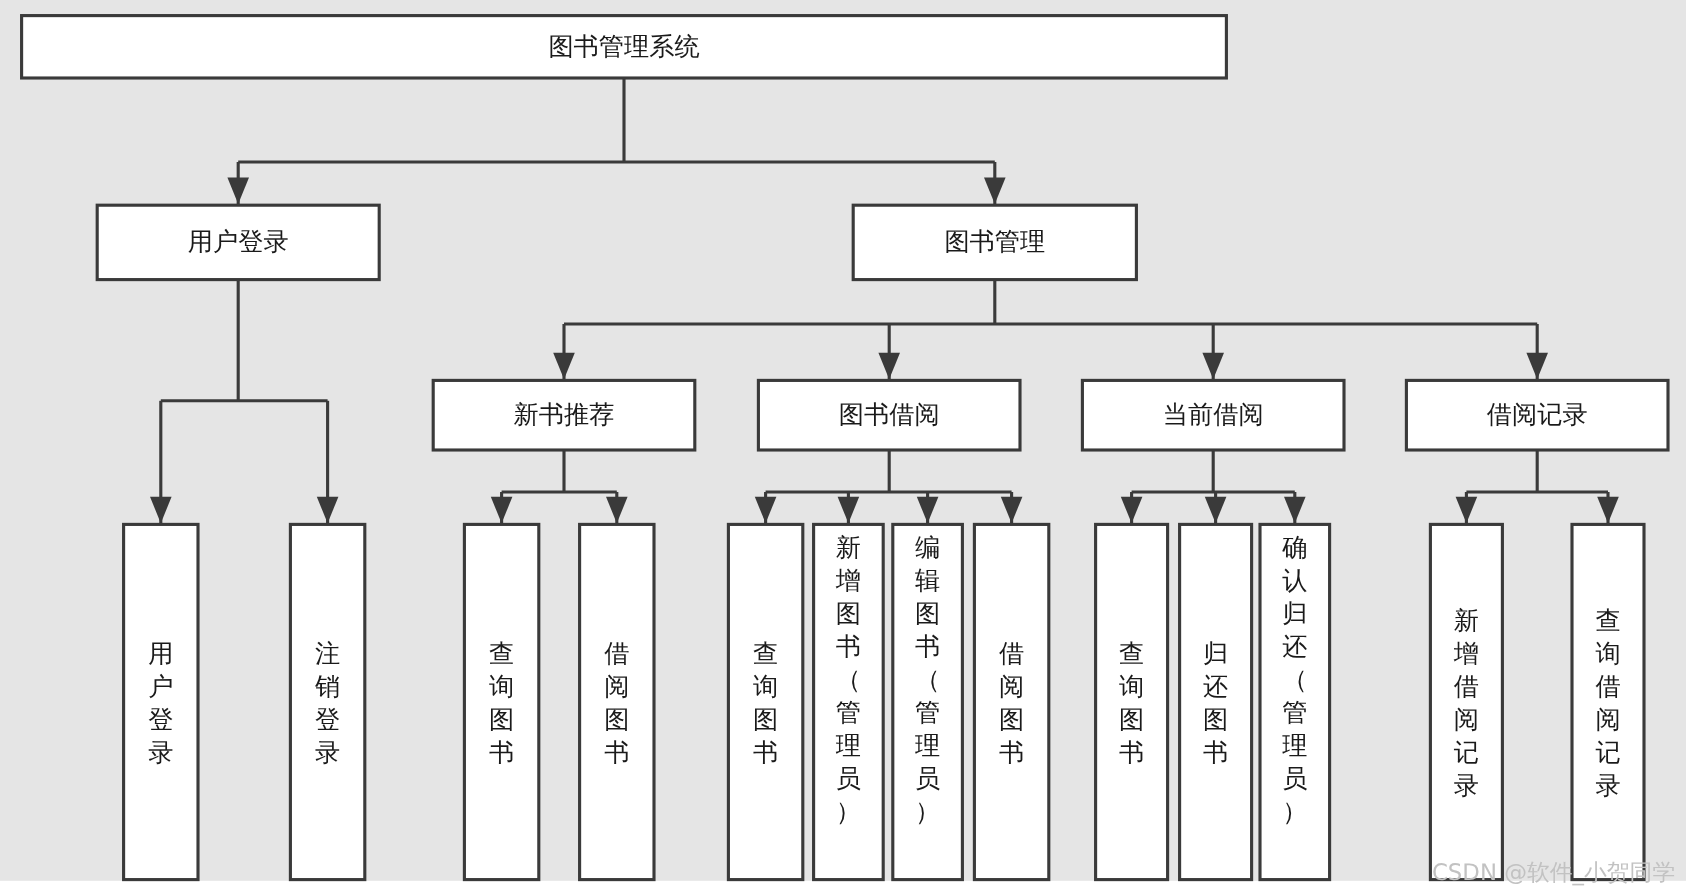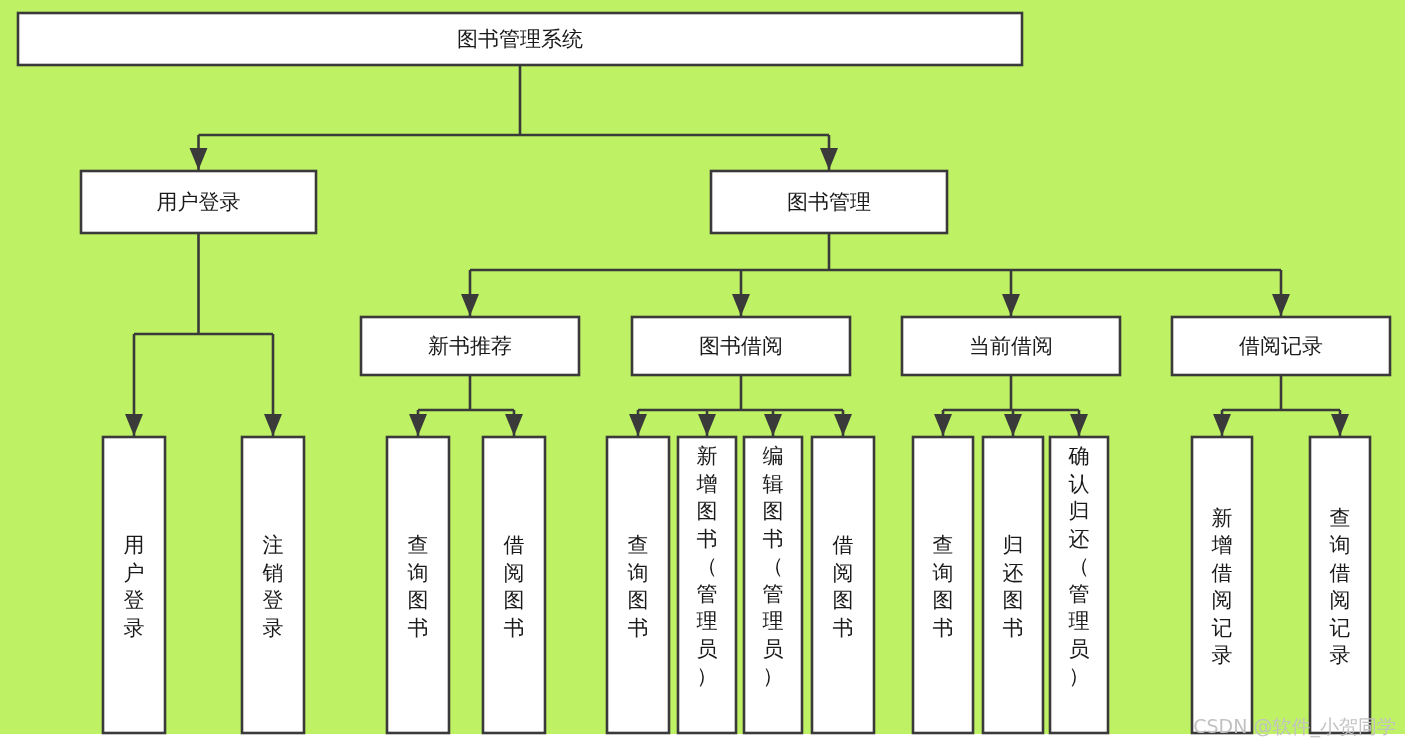--- a/index.html
+++ b/index.html
@@ -11,21 +11,21 @@
   body {
     width: 1405px;
     height: 747px;
     overflow: hidden;
     font-family: "DejaVu Sans", "Liberation Sans", sans-serif;
   }
   #diagram-root {
     position: relative;
     width: 1405px;
     height: 734px;
-    background: #bef264;
+    background: #e5e5e5;
   }
   svg#diagram-canvas {
     position: absolute;
     left: 0;
     top: 0;
     width: 1405px;
     height: 747px;
     display: block;
   }
   .node-box {

